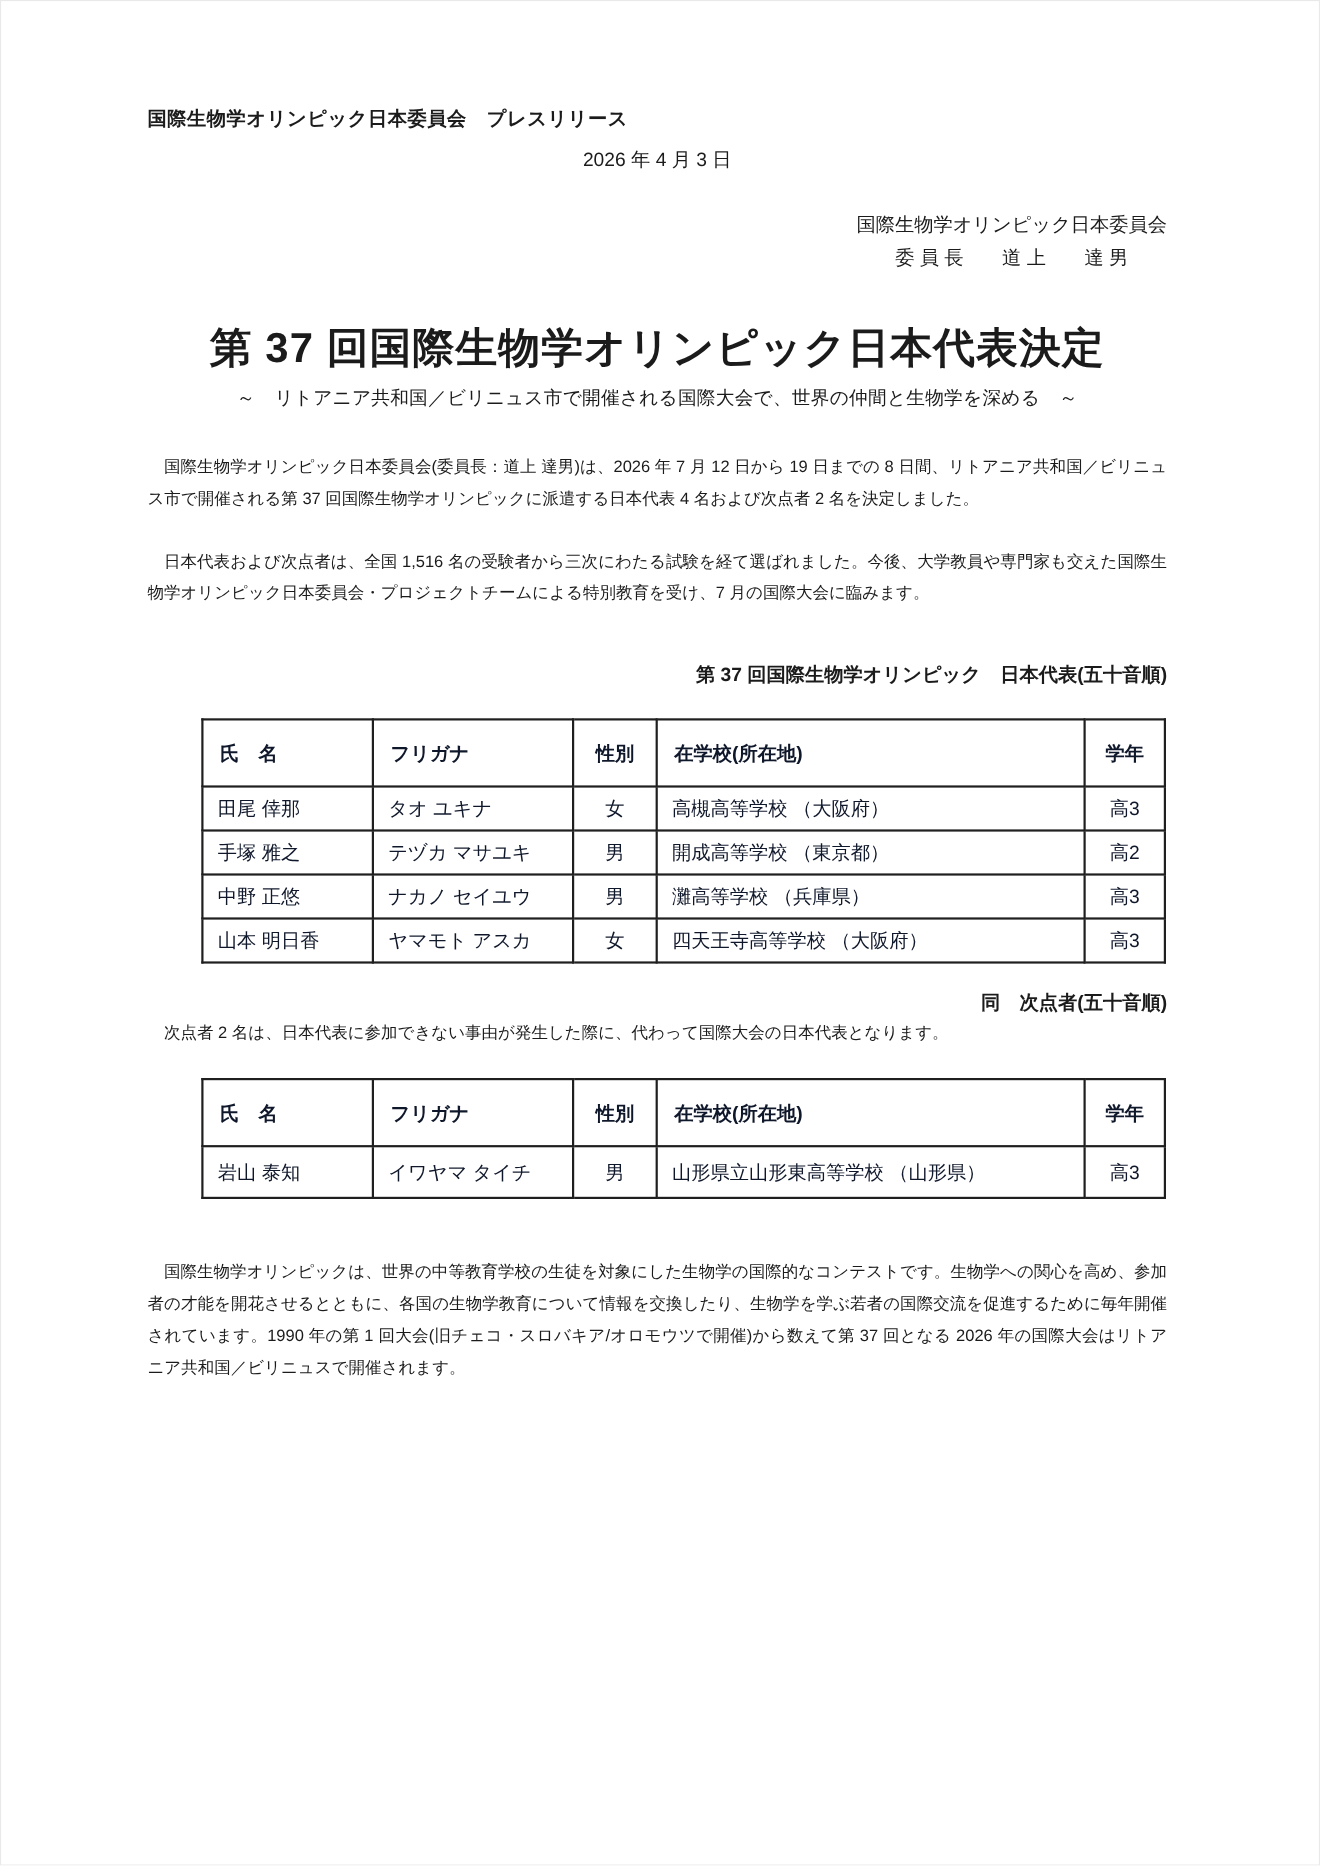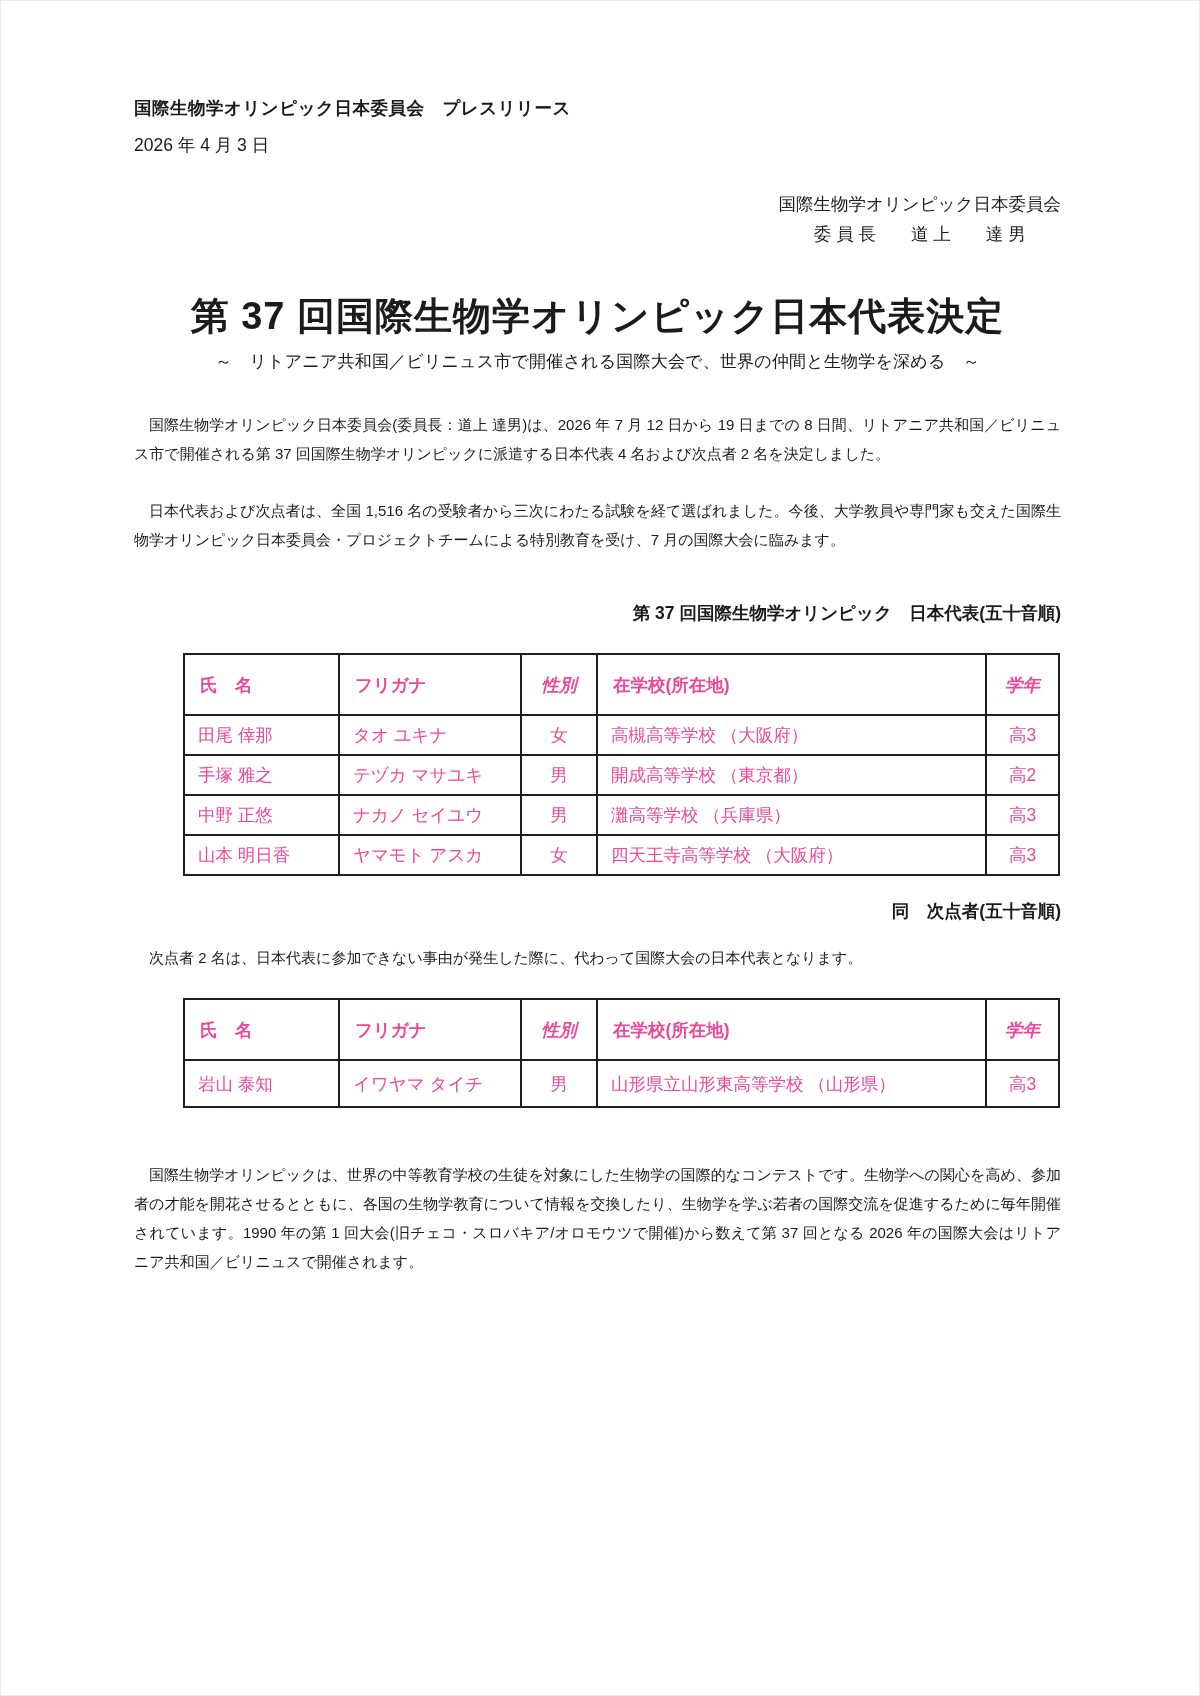--- a/index.html
+++ b/index.html
@@ -15,21 +15,21 @@
     padding: 95px 138px 0 133px;
     overflow: hidden;
   }
   .header-label {
     font-size: 17.5px;
     font-weight: bold;
     letter-spacing: 0.5px;
   }
   .date-line {
     margin-top: 13px;
-    text-align: left;
+    text-align: center;
     font-size: 17.5px;
   }
   .sender {
     margin-top: 32px;
     text-align: right;
     font-size: 17.5px;
     line-height: 30px;
   }
   .sender-inner { display: inline-block; text-align: center; }
   .title {
@@ -55,44 +55,44 @@
   .para.p1 { margin-top: 37px; }
   .para.p2 { margin-top: 28px; }
   .section-heading {
     font-size: 17.5px;
     font-weight: bold;
     margin-left: 12px;
     text-align: right;
   }
   .section-heading.first { margin-top: 47px; }
   .section-heading.second { margin-top: 23px; }
-  .para.note { margin-top: 20px; }
+  .para.note { margin-top: 2px; }
   table.roster {
     border-collapse: collapse;
     table-layout: fixed;
     width: 875px;
     margin-left: 49px;
     font-size: 17.5px;
-    color: #ec4899;
+    color: #0f172a;
   }
   table.roster.t1 { margin-top: 28px; }
   table.roster.t2 { margin-top: 26px; }
   table.roster th, table.roster td {
     border: 2px solid #1f1f1f;
     box-sizing: border-box;
     padding: 0;
     background: #ffffff;
   }
   table.roster th {
     height: 61px;
     font-weight: bold;
     text-align: left;
     padding-left: 15px;
   }
-  table.roster th.center { text-align: center; padding-left: 0; font-style: italic; }
+  table.roster th.center { text-align: center; padding-left: 0; }
   table.roster.t1 td { height: 40px; margin-left: 17px; }
   table.roster.t2 td { height: 47px; }
   table.roster td { text-align: left; padding-left: 13px; }
   table.roster td.center { text-align: center; padding-left: 0; }
   .para.closing { margin-top: 52px; }
 </style>
 </head>
 <body>
 
 <div class="page">

